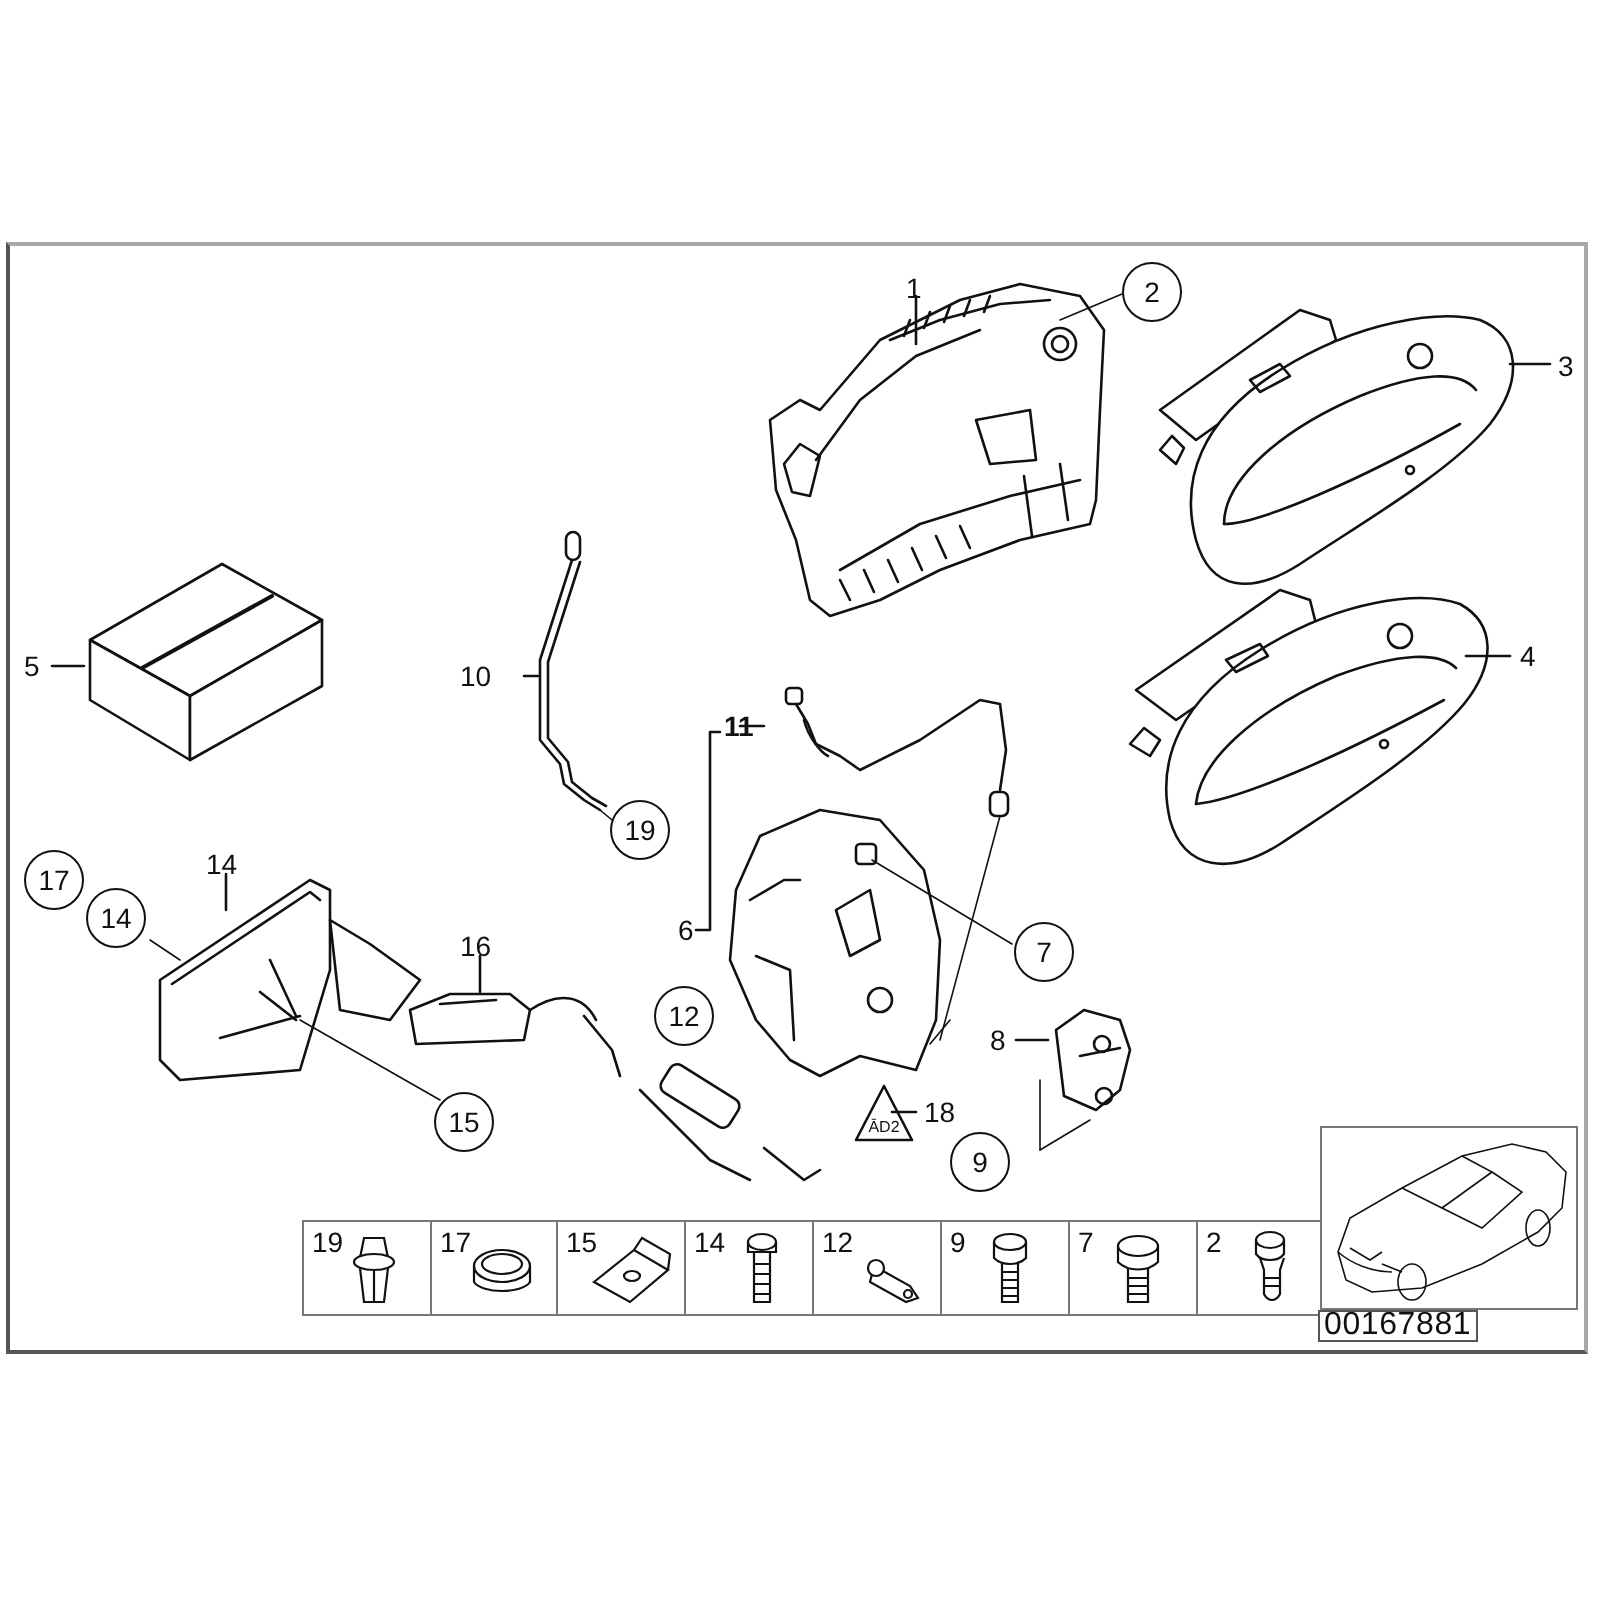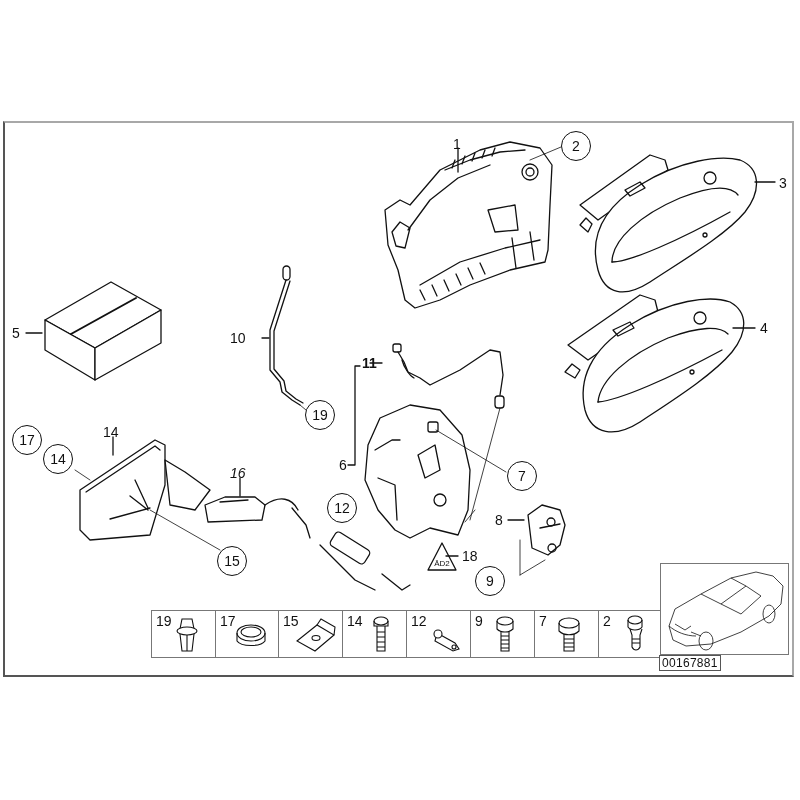--- a/index.html
+++ b/index.html
@@ -15,21 +15,21 @@
           font-size: 14px; background: #fff; cursor: pointer; }
   .tray { position: absolute; left: 151px; top: 610px; height: 46px; display: flex;
           border: 1px solid #777; background: #fff; }
   .cell { position: relative; border-right: 1px solid #777; height: 46px; box-sizing: border-box; cursor: pointer; }
   .cell:last-child { border-right: none; }
   .cell .num { position: absolute; left: 4px; top: 2px; font-size: 14px; line-height: 16px; }
   .cell svg { position: absolute; left: 0; top: 0; }
   .inset { position: absolute; left: 660px; top: 563px; width: 129px; height: 92px; border: 1px solid #777;
            box-sizing: border-box; background: #fff; cursor: pointer; }
   .refno { position: absolute; left: 659px; top: 655px; height: 14px; padding: 0 2px; border: 1px solid #555;
-           font-size: 12px; line-height: 14px; letter-spacing: 0.3px; background: #fff; }
+           font-size: 16px; line-height: 14px; letter-spacing: 0.3px; background: #fff; }
   .part { cursor: pointer; }
 </style>
 </head>
 <body>
 
 <div class="frame"></div>
 
 <svg class="art" viewBox="0 0 800 800" fill="none" stroke="#111" stroke-width="1.3" stroke-linejoin="round" stroke-linecap="round">
 
   <g class="part">
@@ -154,21 +154,21 @@
 
 <span class="lbl" style="left:453px;top:136px;">1</span>
 <span class="lbl" style="left:779px;top:175px;">3</span>
 <span class="lbl" style="left:760px;top:320px;">4</span>
 <span class="lbl" style="left:12px;top:325px;">5</span>
 <span class="lbl" style="left:339px;top:457px;">6</span>
 <span class="lbl" style="left:495px;top:512px;">8</span>
 <span class="lbl" style="left:230px;top:330px;">10</span>
 <span class="lbl" style="left:362px;top:355px;font-weight:bold;">11</span>
 <span class="lbl" style="left:103px;top:424px;">14</span>
-<span class="lbl" style="left:230px;top:465px;font-style:italic;">16</span>
+<span class="lbl" style="left:230px;top:465px;">16</span>
 <span class="lbl" style="left:462px;top:548px;text-align:center;">18</span>
 
 <div class="circ" style="left:561px;top:131px;">2</div>
 <div class="circ" style="left:507px;top:461px;">7</div>
 <div class="circ" style="left:475px;top:566px;">9</div>
 <div class="circ" style="left:327px;top:493px;">12</div>
 <div class="circ" style="left:43px;top:444px;">14</div>
 <div class="circ" style="left:217px;top:546px;">15</div>
 <div class="circ" style="left:12px;top:425px;">17</div>
 <div class="circ" style="left:305px;top:400px;">19</div>

